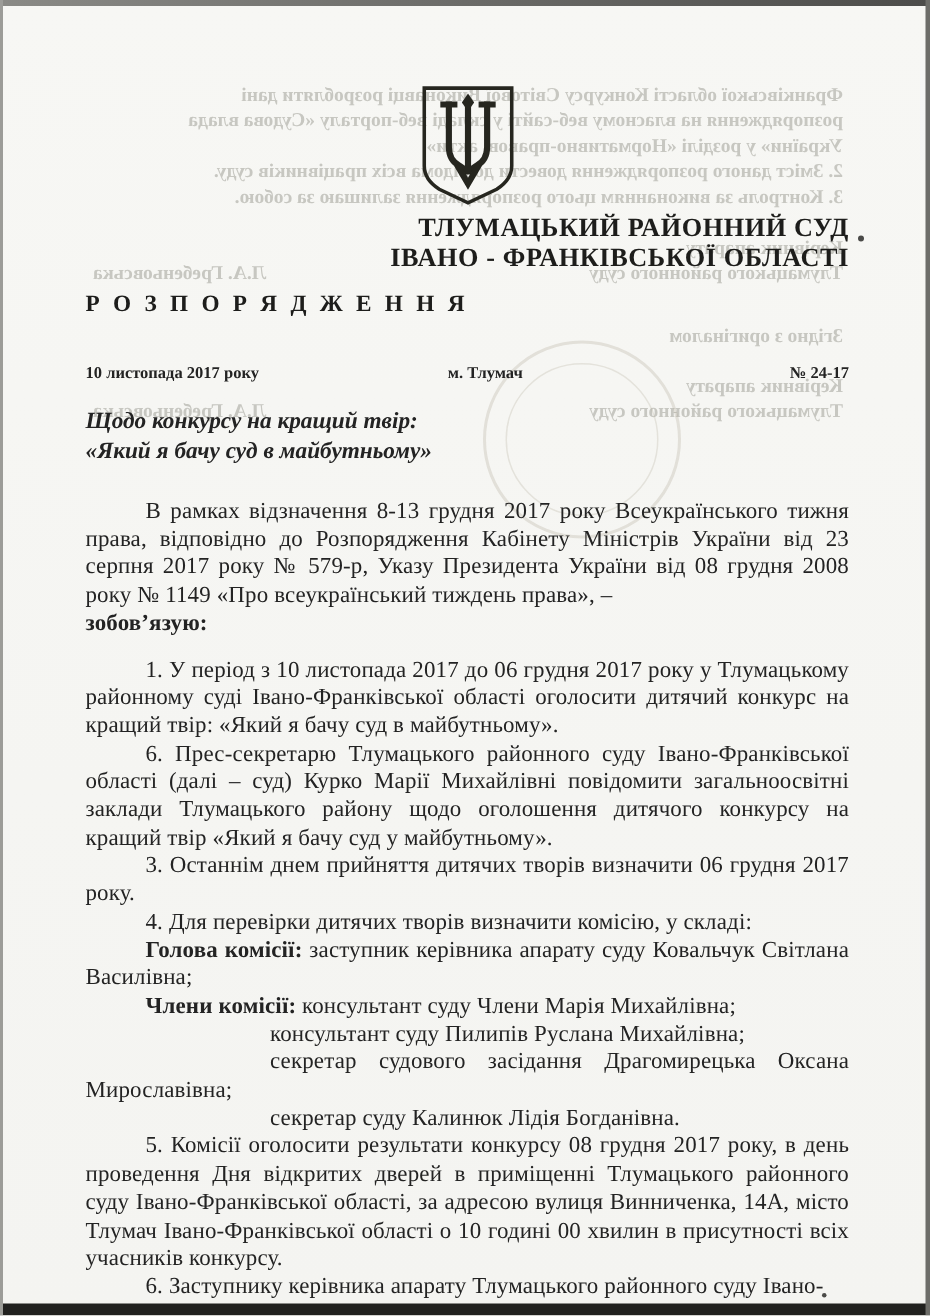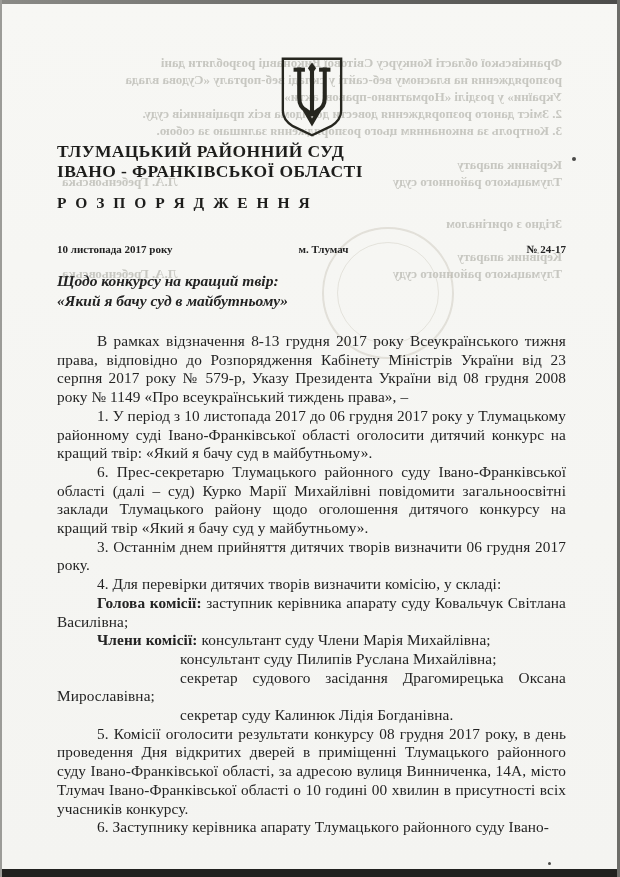--- a/index.html
+++ b/index.html
@@ -21,21 +21,21 @@
   .bl-row{display:flex;justify-content:space-between;}
   .stamp{position:absolute;left:322px;top:227px;width:128px;height:128px;border-radius:50%;
          border:2px solid rgba(178,172,156,0.38);opacity:.8;}
   .stamp-inner{position:absolute;left:13px;top:13px;right:13px;bottom:13px;border-radius:50%;
          border:1px solid rgba(178,172,156,0.34);}
   .speck{position:absolute;background:#4a4a48;border-radius:50%;}
 
   
   .content{position:absolute;left:57px;top:0;width:509px;}
   .emblem{display:block;margin:56px auto 4px auto;}
-  .court-name{text-align:left;font-weight:bold;font-size:17.5px;line-height:19.5px;letter-spacing:.4px;color:#1d1d1b;}
+  .court-name{text-align:right;font-weight:bold;font-size:17.5px;line-height:19.5px;letter-spacing:.4px;color:#1d1d1b;}
   .doc-type{margin-top:13px;text-align:left;font-weight:bold;font-size:15.5px;letter-spacing:2.5px;color:#1d1d1b;}
   .meta-row{margin-top:31px;display:grid;grid-template-columns:1fr auto 1fr;font-weight:bold;font-size:11px;}
   .meta-place{transform:translateX(12px);}
   .meta-number{text-align:right;}
   .subject{margin-top:16px;font-weight:bold;font-style:italic;font-size:15.5px;line-height:20px;}
   .body{margin-top:21px;font-size:15.3px;line-height:18.7px;text-align:justify;letter-spacing:.1px;}
   .body p{margin:0;}
   .ind{text-indent:40px;}
   .ind2{text-indent:123px;}
   .bold{font-weight:bold;}
@@ -108,20 +108,21 @@
       <span class="meta-number">№ 24-17</span>
     </div>
 
     <div class="subject">
       <div>Щодо конкурсу на кращий твір:</div>
       <div>«Який я бачу суд в майбутньому»</div>
     </div>
 
     <div class="body">
       <p class="ind">В рамках відзначення 8-13 грудня 2017 року Всеукраїнського тижня права, відповідно до Розпорядження Кабінету Міністрів України від 23 серпня 2017 року № 579-р, Указу Президента України від 08 грудня 2008 року № 1149 «Про всеукраїнський тиждень права», –</p>
+      <p class="oblige">зобов’язую:</p>
 
       <p class="ind">1. У період з 10 листопада 2017 до 06 грудня 2017 року у Тлумацькому районному суді Івано-Франківської області оголосити дитячий конкурс на кращий твір: «Який я бачу суд в майбутньому».</p>
       <p class="ind">6. Прес-секретарю Тлумацького районного суду Івано-Франківської області (далі – суд) Курко Марії Михайлівні повідомити загальноосвітні заклади Тлумацького району щодо оголошення дитячого конкурсу на кращий твір «Який я бачу суд у майбутньому».</p>
       <p class="ind">3. Останнім днем прийняття дитячих творів визначити 06 грудня 2017 року.</p>
       <p class="ind">4. Для перевірки дитячих творів визначити комісію, у складі:</p>
 
       <p class="ind"><span class="bold">Голова комісії:</span><span> заступник керівника апарату суду Ковальчук Світлана Василівна;</span></p>
       <p class="ind"><span class="bold">Члени комісії:</span><span> консультант суду Члени Марія Михайлівна;</span></p>
       <p class="ind2">консультант суду Пилипів Руслана Михайлівна;</p>
       <p class="ind2">секретар судового засідання Драгомирецька Оксана Мирославівна;</p>

